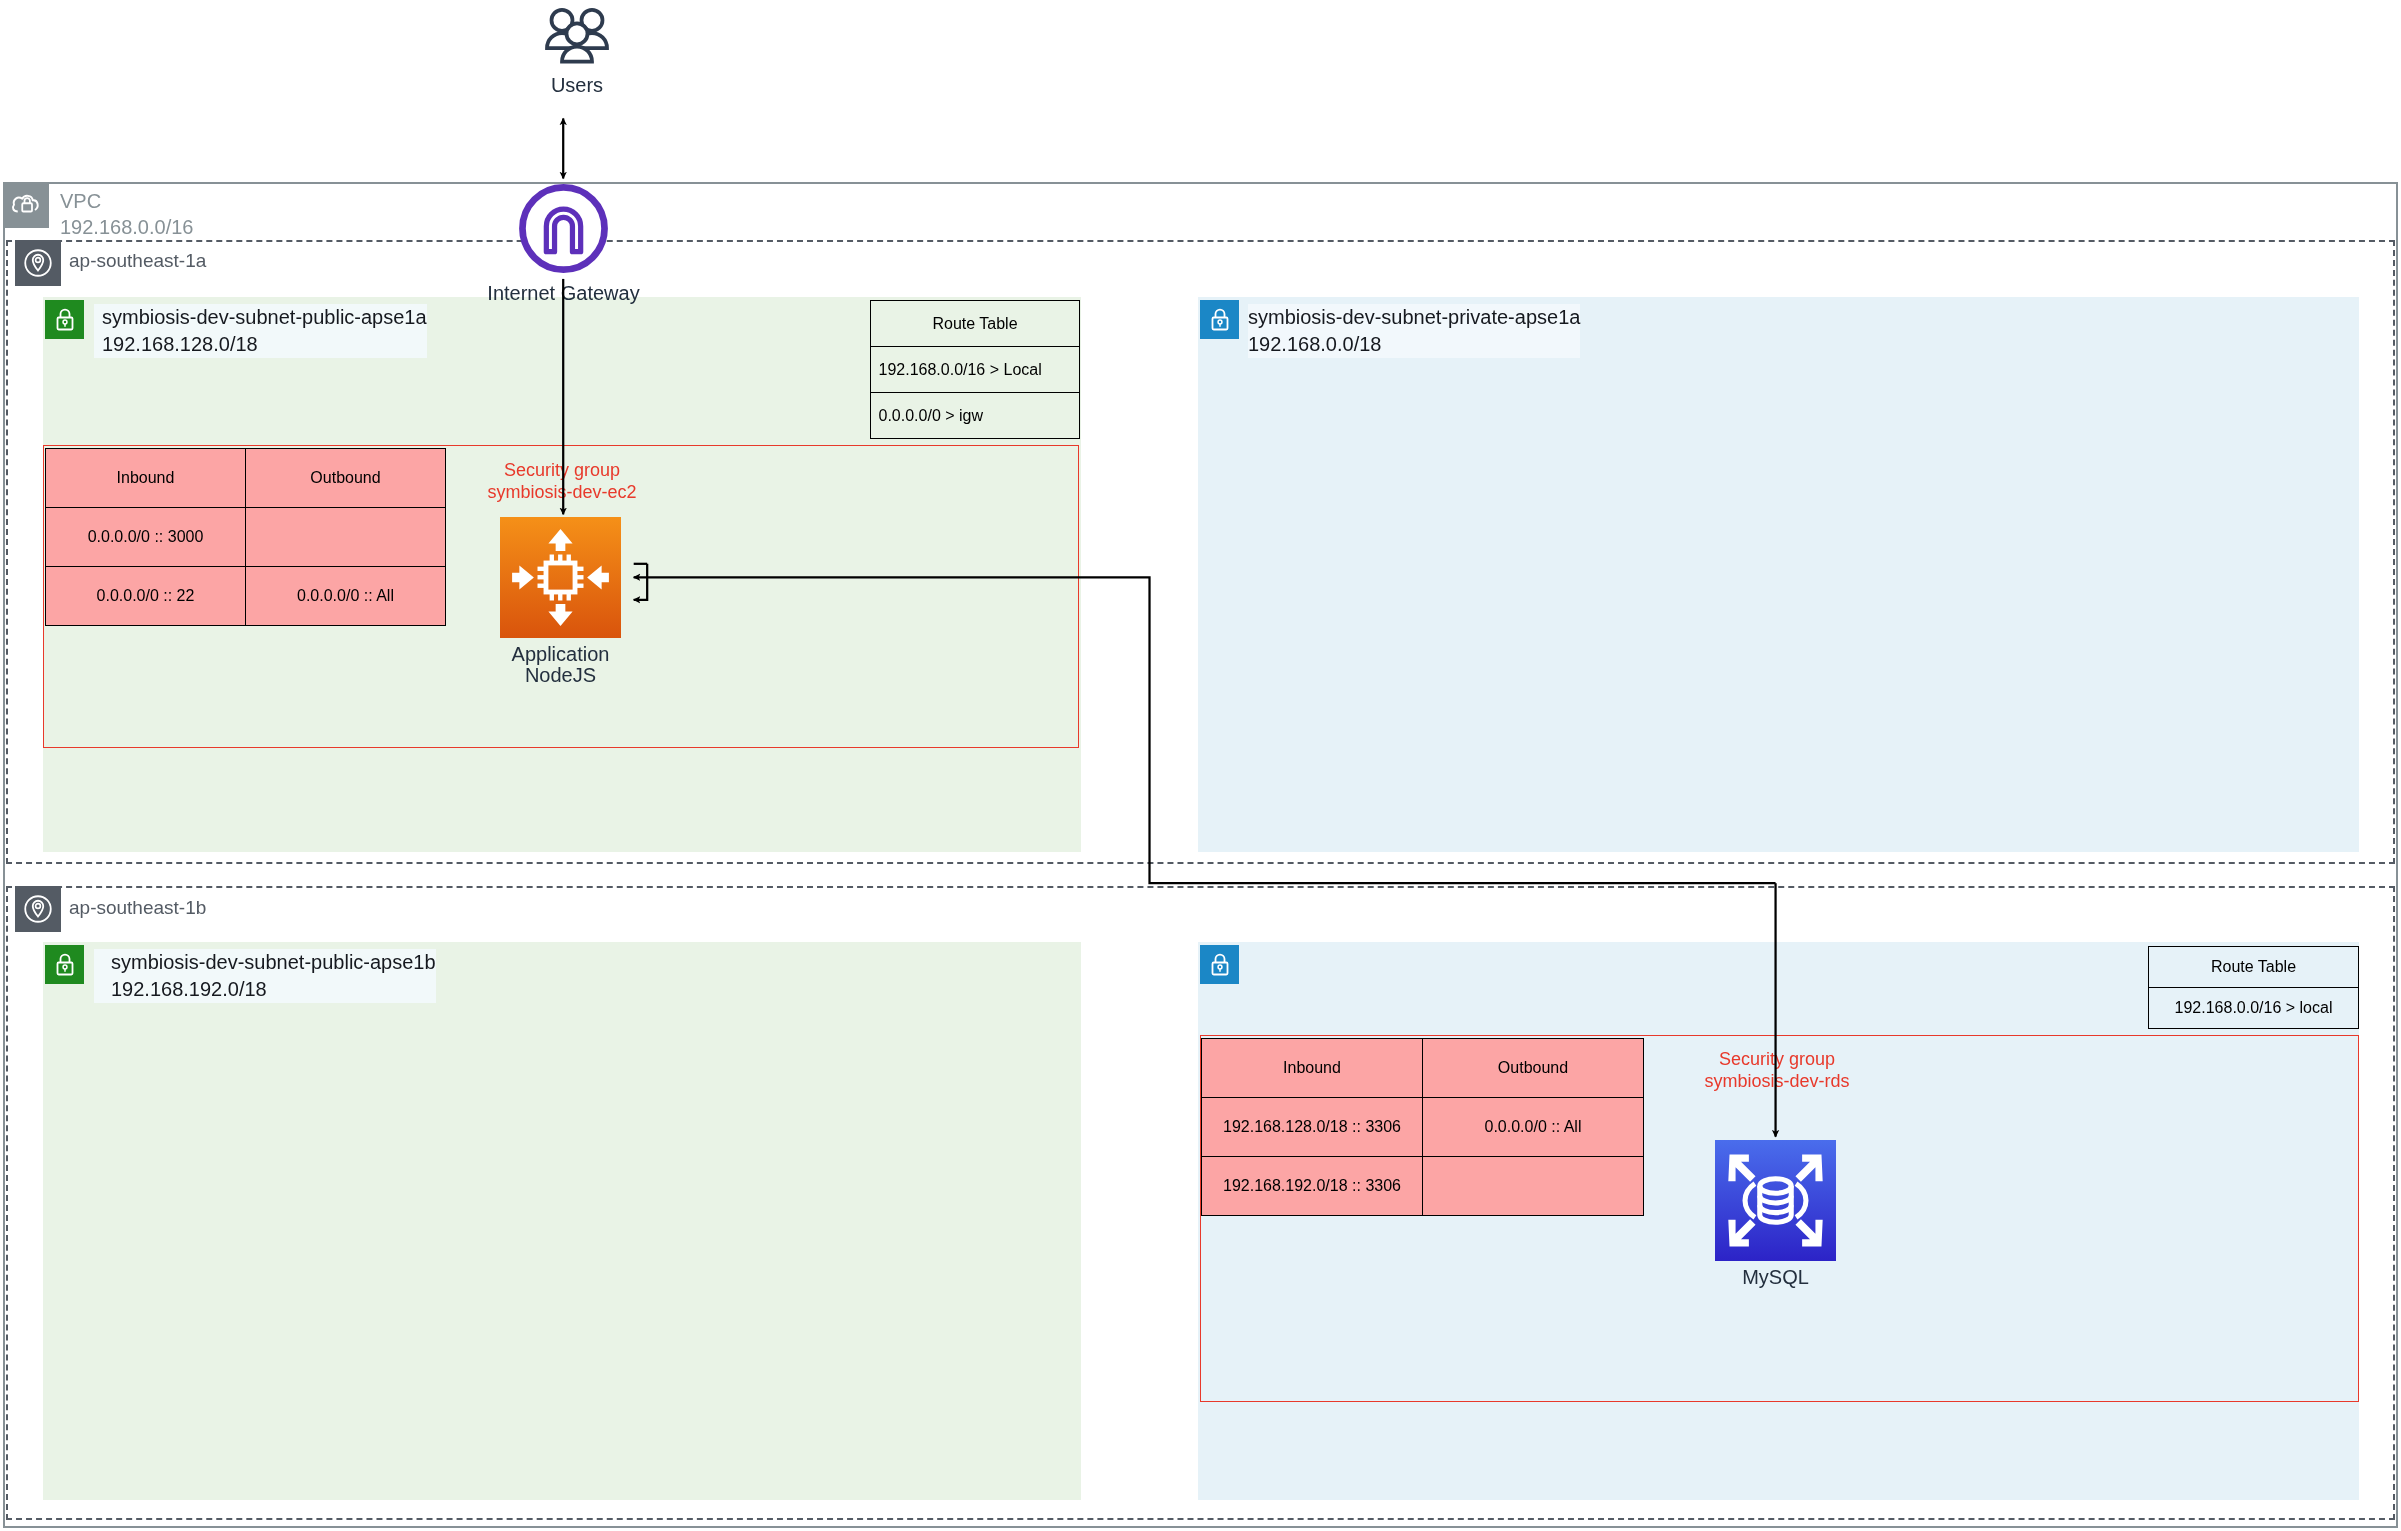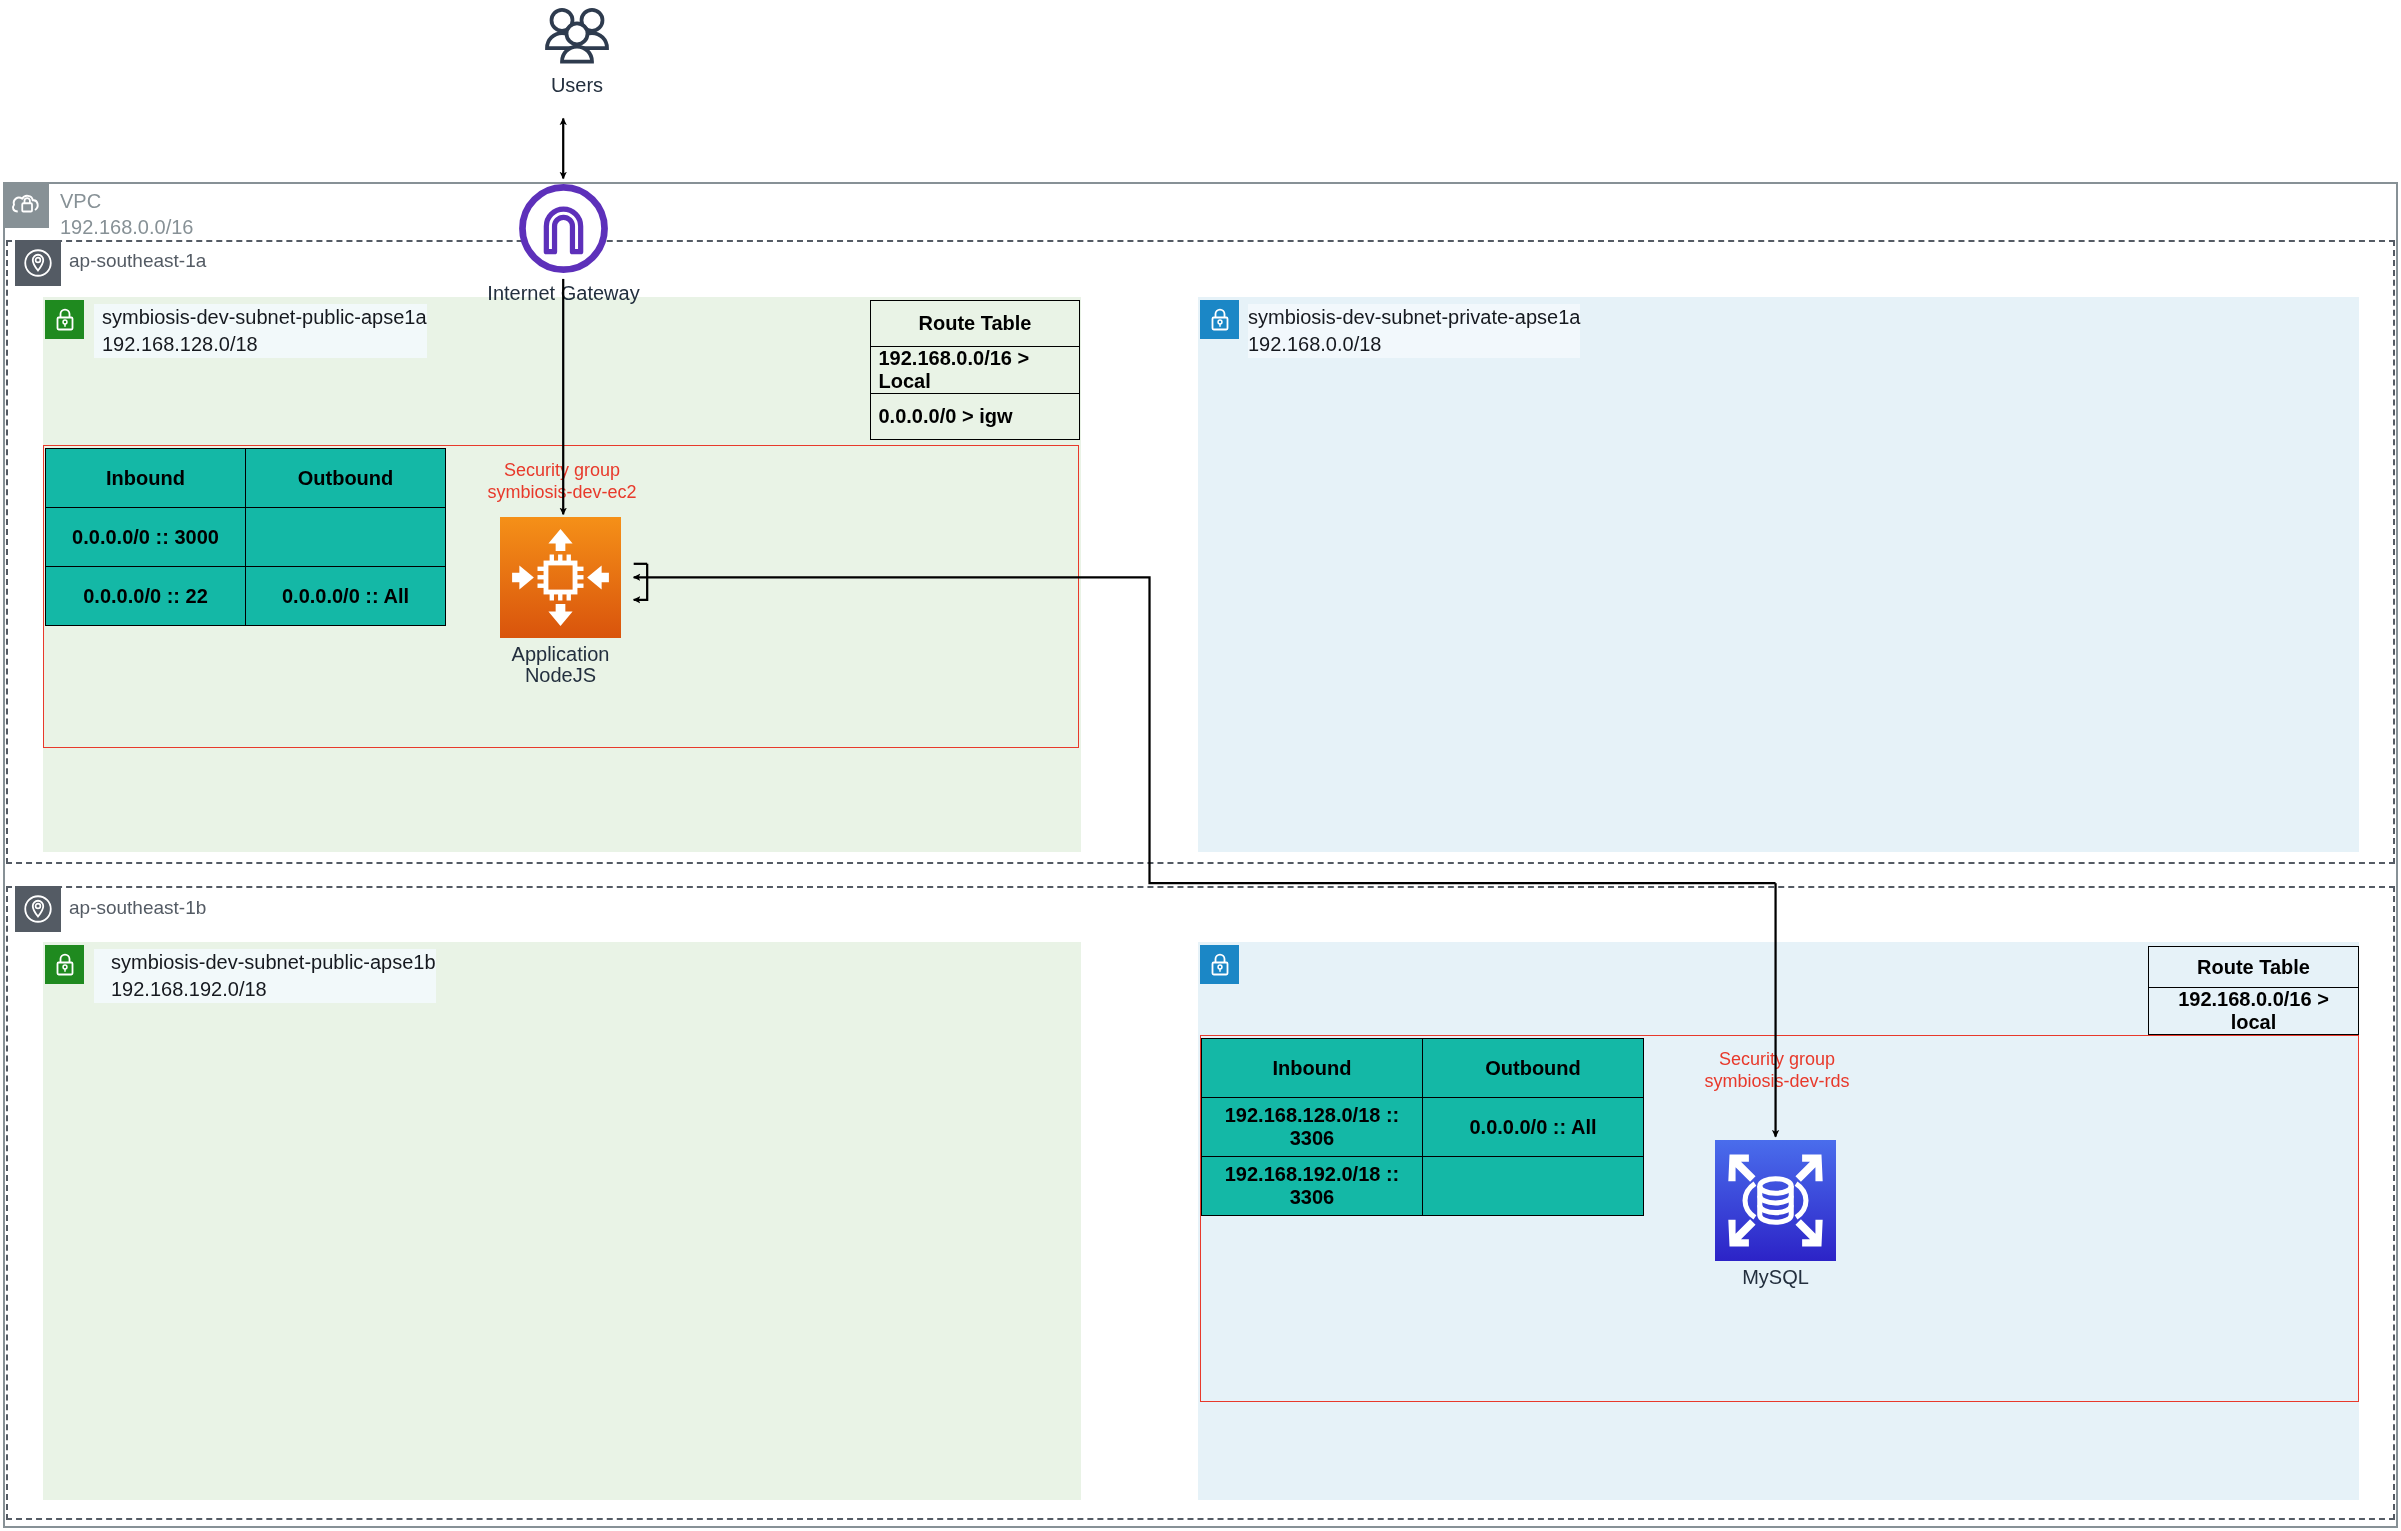--- a/index.html
+++ b/index.html
@@ -112,28 +112,28 @@
     font-size: 18px;
     line-height: 22px;
     text-align: center;
     white-space: pre;
   }
 
   
   table.diagram-table {
     position: absolute;
     border-collapse: collapse;
-    background: #14b8a6;
+    background: #fca5a5;
     table-layout: fixed;
   }
   table.diagram-table td,
   table.diagram-table th {
     border: 1.5px solid #000000;
-    font-weight: bold;
-    font-size: 20px;
+    font-weight: normal;
+    font-size: 16px;
     color: #000000;
     text-align: center;
     padding: 0;
     font-family: "Liberation Sans", sans-serif;
   }
   table.route-table {
     background: transparent;
   }
   table.route-table td {
     text-align: center;

